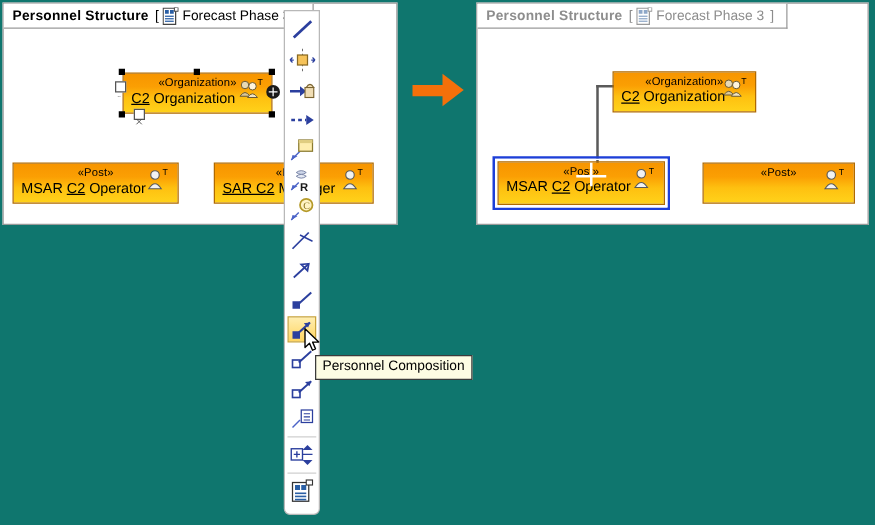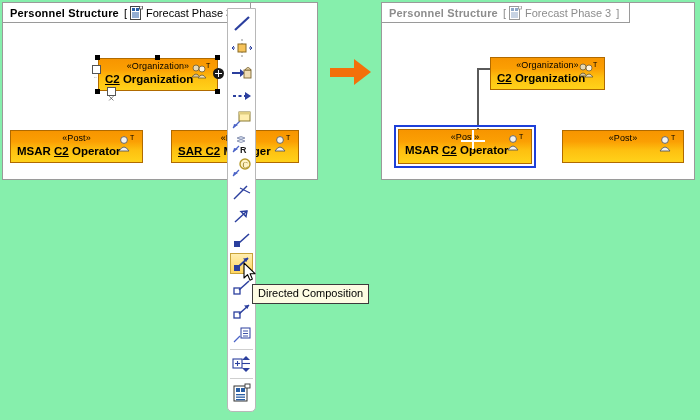--- a/index.html
+++ b/index.html
@@ -2,21 +2,21 @@
 <html><head>
 <meta charset="utf-8">
 <style>
   html, body {
     margin: 0; padding: 0;
     width: 700px; height: 420px;
     background: #ffffff;
     font-family: "Liberation Sans", sans-serif;
     overflow: hidden;
   }
-  #root { position: relative; width: 700px; height: 420px; background: #86efac; }
+  #root { position: relative; width: 700px; height: 420px; background: #0f766e; }
 
   
   .frame { position: absolute; background: #ffffff; border: 1px solid #9a9a9a; box-sizing: border-box; }
   .frame-header {
     position: absolute; top: 0; left: 0; height: 20px;
     border-right: 1px solid #9a9a9a; border-bottom: 1px solid #9a9a9a;
     background: #ffffff; box-sizing: border-box;
     display: flex; align-items: center; padding: 0 6px 0 7px;
     white-space: nowrap;
   }
@@ -40,21 +40,21 @@
     position: absolute; box-sizing: border-box;
     border: 1px solid #b06a00;
     background: linear-gradient(to bottom, #f79500 0%, #fb9f03 34%, #fec010 62%, #ffd21a 100%);
     overflow: hidden;
   }
   .node .stereo {
     text-align: center; font-size: 9px; color: #000;
     margin-top: 2px; line-height: 11px; letter-spacing: 0.1px;
   }
   .node .nname {
-    font-size: 11.5px; font-weight: bold; color: #000;
+    font-size: 11.5px; font-weight: normal; color: #000;
     padding-left: 6px; line-height: 14px; white-space: nowrap;
   }
   .node .nname u { text-decoration: underline; }
 
   
   .nodeicon { position: absolute; right: 5px; top: 3px; width: 22px; height: 22px; }
 
   
   .handle { position: absolute; width: 5px; height: 5px; background: #000; }
   .hbox { position: absolute; width: 9px; height: 9px; background: #fff; border: 1px solid #555; box-sizing: border-box; }
@@ -414,16 +414,16 @@
     </div>
   </div>
 
   <div class="cursor" style="left:243px; top:262px;">
     <svg viewBox="0 0 14 20" xmlns="http://www.w3.org/2000/svg">
       <path d="M1 1 L1 16 L4.6 12.6 L7 18.2 L9.4 17.1 L7.1 11.7 L12 11.6 Z" fill="#ffffff" stroke="#000000" stroke-width="1.1" stroke-linejoin="round"></path>
     </svg>
   </div>
 
   <div id="tooltip">
-    <span>Directed Composition</span>
+    <span>Personnel Composition</span>
   </div>
 
 </div>
 
 </body></html>

